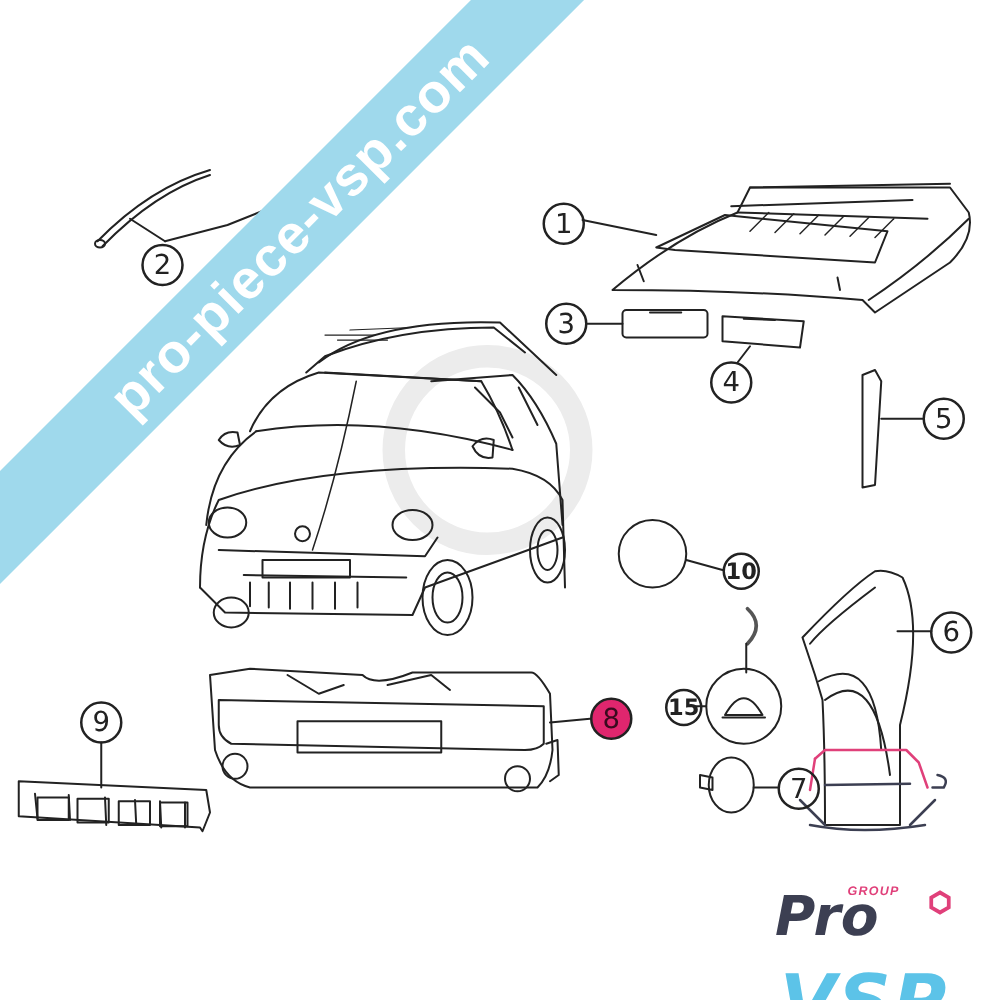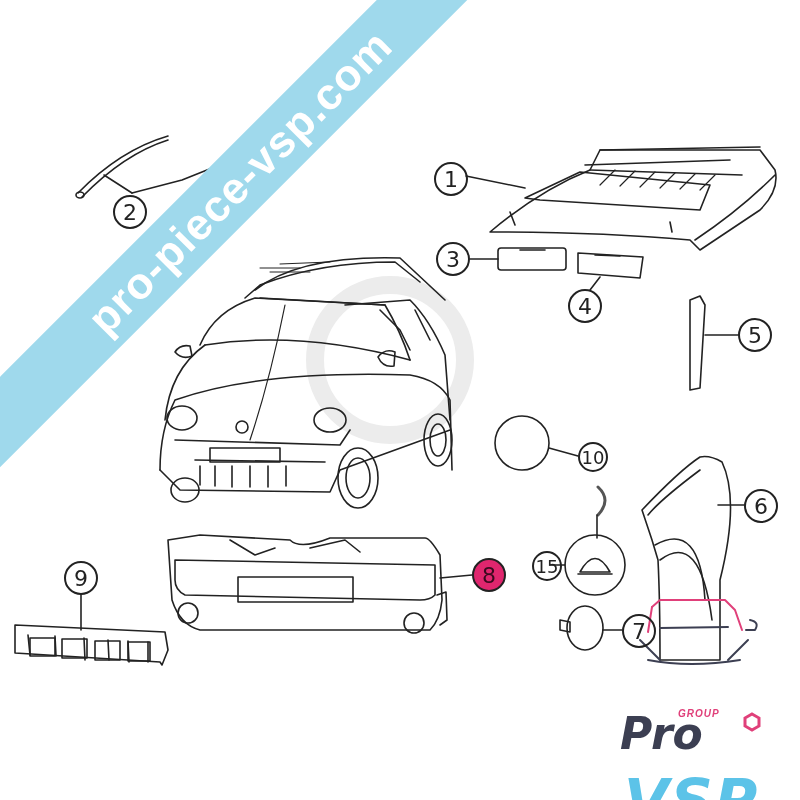--- a/index.html
+++ b/index.html
@@ -3,21 +3,21 @@
 <meta charset="utf-8">
 <style>
   html,body{margin:0;padding:0;background:#ffffff;}
   #stage{position:relative;width:800px;height:800px;overflow:hidden;background:#fff;font-family:"Liberation Sans",sans-serif;}
   svg{position:absolute;left:0;top:0;}
   .banner{position:absolute;left:-140px;top:150px;width:760px;height:64px;background:#9fd9ec;transform:rotate(-45deg);transform-origin:center;display:flex;align-items:center;justify-content:center;}
   .banner span{color:#ffffff;font-family:"Liberation Sans",sans-serif;font-weight:bold;font-size:44px;letter-spacing:1px;}
   .copyright{position:absolute;left:165px;top:488px;font-family:"DejaVu Sans",sans-serif;font-size:42px;color:#e6e6e6;letter-spacing:1px;white-space:nowrap;}
   .copyright .brand{font-style:italic;font-weight:bold;margin-left:14px;}
   .callout{position:absolute;width:34px;height:34px;border:2px solid #222;border-radius:50%;display:flex;align-items:center;justify-content:center;font-family:"DejaVu Sans",sans-serif;font-size:22px;color:#222;background:transparent;box-sizing:border-box;}
-  .callout.bold{font-weight:normal;font-size:18px;width:30px;height:30px;}
+  .callout.bold{font-weight:bold;font-size:18px;width:30px;height:30px;}
   .callout.hl{background:#e0266e;border-color:#222;color:#3a0a1e;}
   .logo{position:absolute;left:620px;top:616px;width:150px;height:190px;}
   .logo .group{position:absolute;left:58px;top:92px;font-size:10px;font-weight:bold;font-style:italic;color:#e0407a;letter-spacing:1px;}
   .logo .pro{position:absolute;left:0px;top:96px;font-size:44px;font-weight:bold;font-style:italic;color:#3c3f52;font-family:"DejaVu Sans",sans-serif;line-height:1;}
   .logo .vsp{position:absolute;left:4px;top:140px;font-size:58px;font-weight:bold;font-style:italic;color:#5cc3e8;font-family:"DejaVu Sans",sans-serif;line-height:1;letter-spacing:2px;margin-top:16px;}
 </style>
 </head>
 <body>
 
 <div id="stage">

